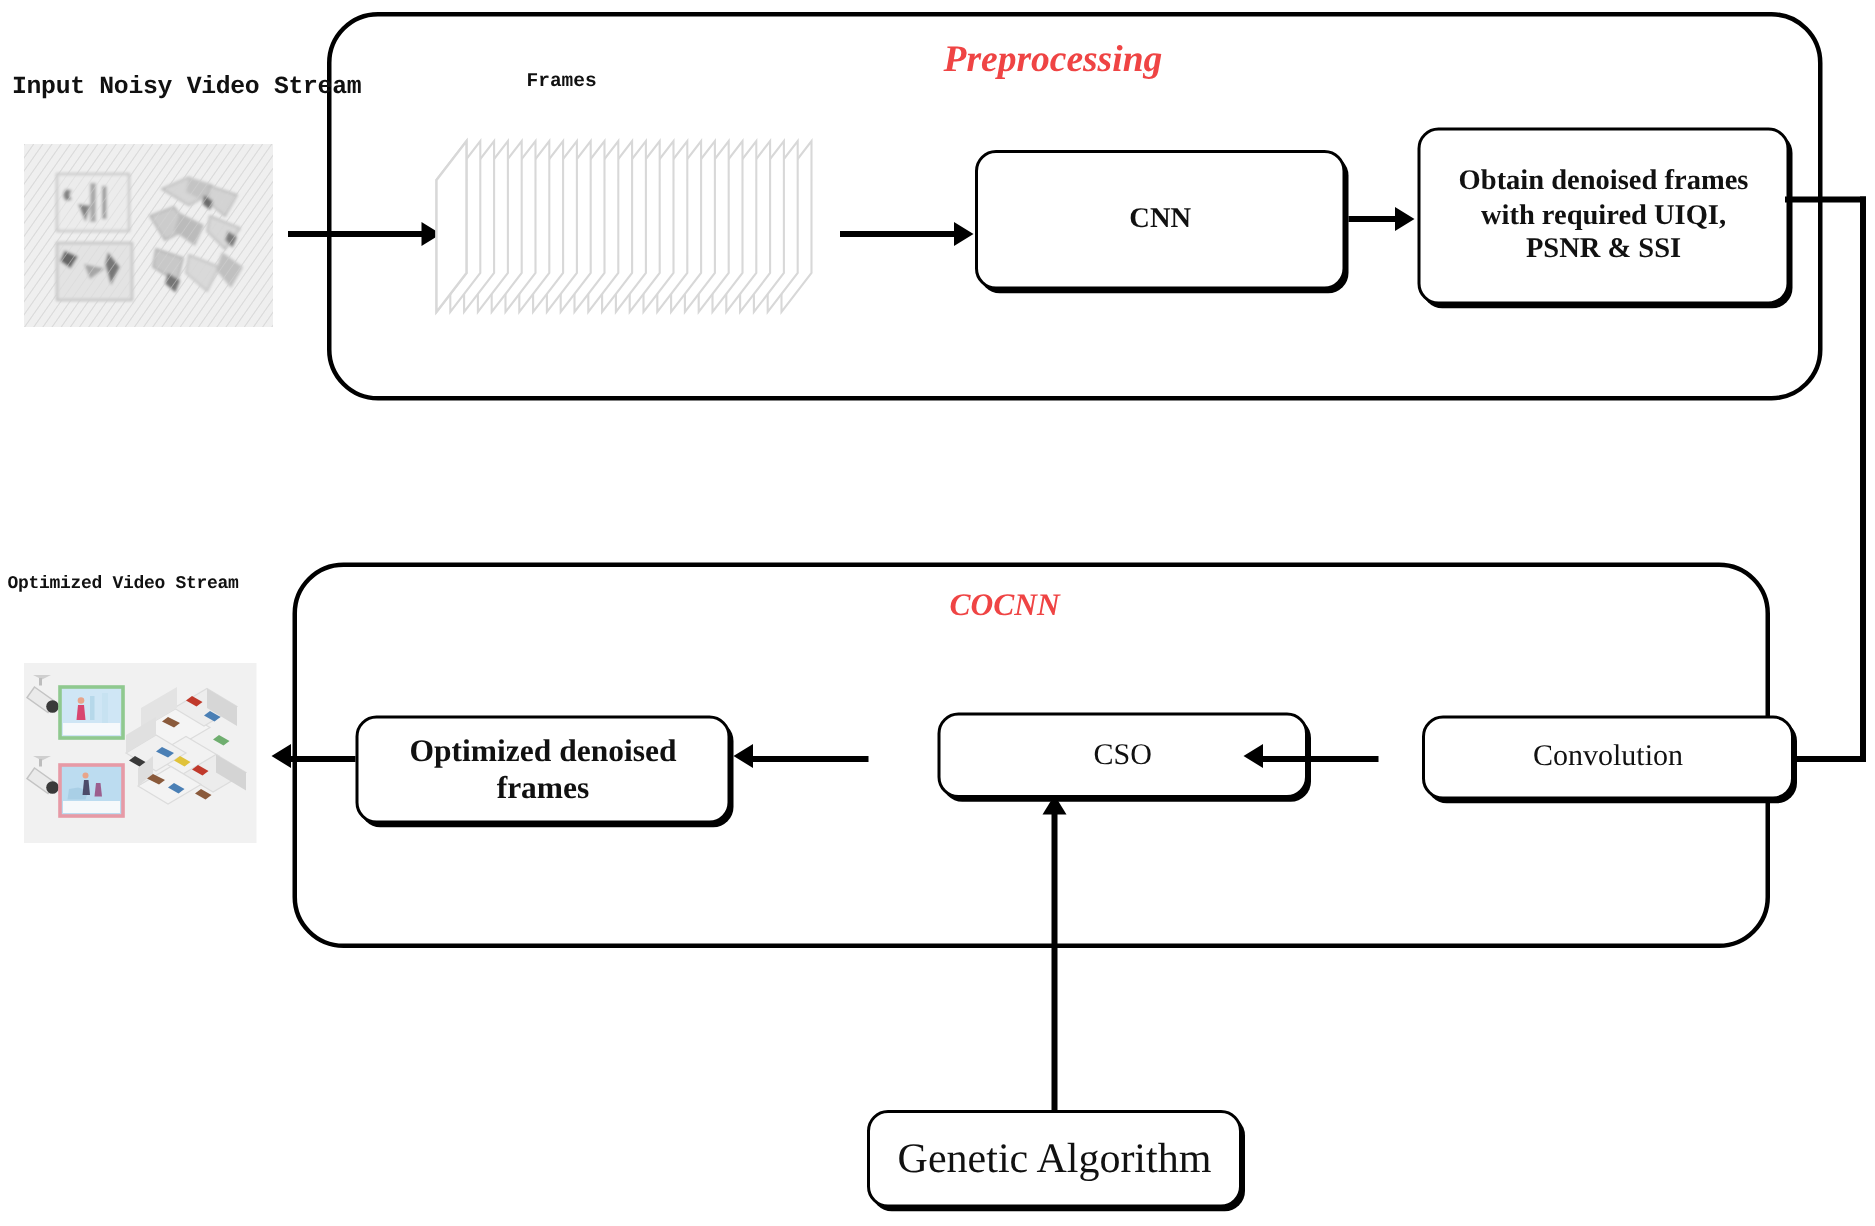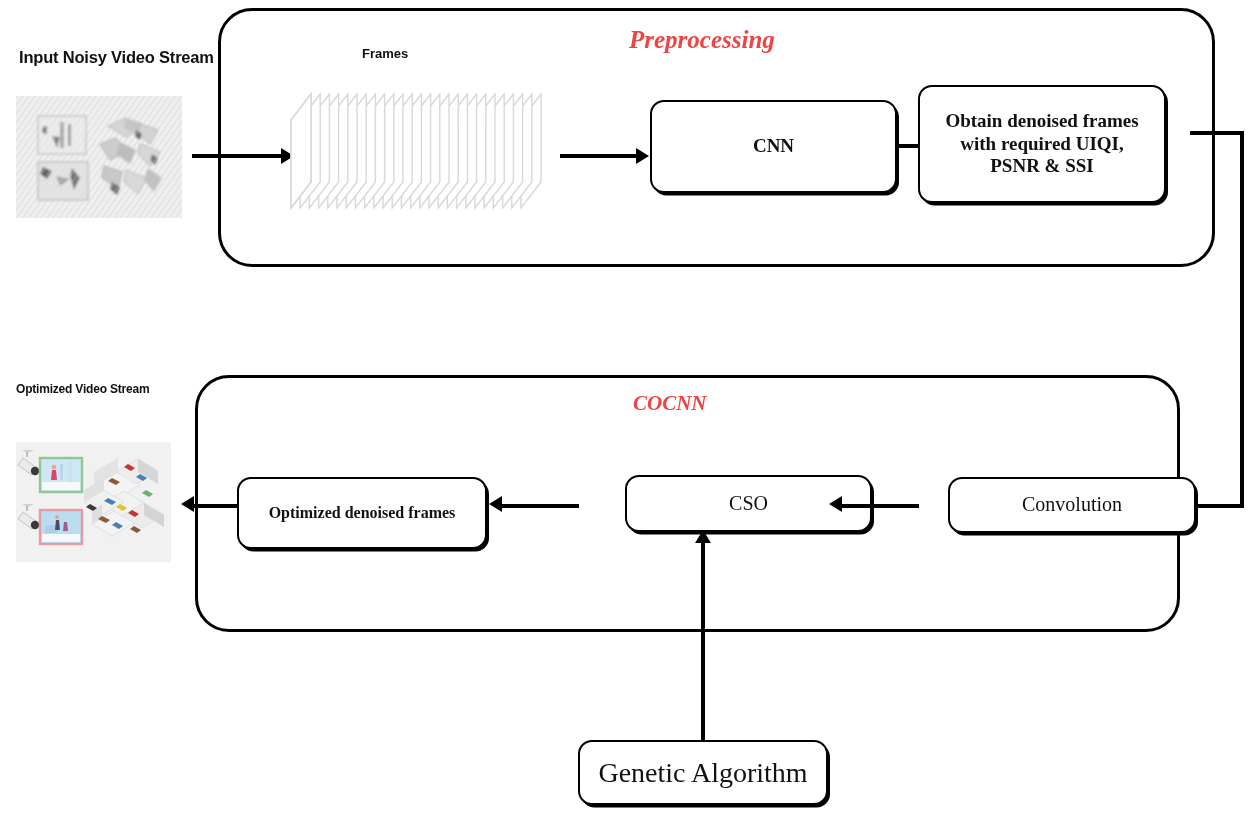--- a/index.html
+++ b/index.html
@@ -1,22 +1,22 @@
 <!DOCTYPE html>
 <html><head>
 <meta charset="utf-8">
 <style>
   html,body{margin:0;padding:0;background:#fff;}
   body{width:1250px;height:817px;position:relative;overflow:hidden;
        font-family:"Liberation Serif",serif;color:#111;}
   #stage{position:absolute;left:0;top:0;width:1250px;height:817px;}
 
   
-  .lbl{position:absolute;font-weight:bold;font-family:Liberation Sans, sans-serif;
-       color:#111;white-space:nowrap;margin-left:11px;}
+  .lbl{position:absolute;font-weight:bold;font-family:Liberation Mono, monospace;
+       color:#111;white-space:nowrap;}
   .container-box{position:absolute;border:3.5px solid #000;border-radius:34px;
        background:transparent;box-sizing:border-box;}
   .node{position:absolute;border:2.6px solid #000;border-radius:14px;background:#fff;
        box-sizing:border-box;display:flex;align-items:center;justify-content:center;
        text-align:center;font-weight:bold;line-height:1.18;
        box-shadow:2.5px 3px 0 -0.5px #000;}
   .node span{display:block;padding:0 8px;}
   .ttl{position:absolute;font-style:italic;font-weight:bold;
        font-family:"Liberation Serif",serif;color:#ef4444;white-space:nowrap;}
 
@@ -137,21 +137,21 @@
 
   <div class="node" style="left:650px;top:100px;width:247px;height:93px;font-size:19px;">
     <span>
       <span>CNN</span>
     </span>
   </div>
 
   <div class="hline" style="left:899px;top:144px;width:33px;"></div>
   <div class="arrow-r" style="left:930px;top:138px;"></div>
 
-  <div class="node" style="left:918px;top:85px;width:248px;height:118px;font-size:19px;">
+  <div class="node" style="left:945px;top:85px;width:248px;height:118px;font-size:19px;">
     <span>
       <span>Obtain denoised frames</span>
       <span>with required UIQI,</span>
       <span>PSNR &amp; SSI</span>
     </span>
   </div>
 
   <div class="hline" style="left:1190px;top:131px;width:54px;"></div>
   <div class="vline" style="left:1240px;top:131px;height:375px;"></div>
   <div class="hline" style="left:1178px;top:504px;width:66px;"></div>
@@ -221,21 +221,21 @@
         <path d="M130 48 l7 4 -4 3 -7 -4 z" fill="#6fae6f"></path>
         <path d="M100 80 l7 4 -4 3 -7 -4 z" fill="#4a7fb5"></path>
         <path d="M118 84 l7 4 -4 3 -7 -4 z" fill="#8a5a3b"></path>
       </g>
     </svg>
   </div>
 
   <div class="hline" style="left:193px;top:504px;width:44px;"></div>
   <div class="arrow-l" style="left:181px;top:496px;"></div>
 
-  <div class="node" style="left:237px;top:477px;width:250px;height:72px;font-size:16px;">
+  <div class="node" style="left:237px;top:477px;width:250px;height:72px;font-size:21px;">
     <span>Optimized denoised frames</span>
   </div>
 
   <div class="hline" style="left:501px;top:504px;width:78px;"></div>
   <div class="arrow-l" style="left:489px;top:496px;"></div>
 
   <div class="node" style="left:580px;top:475px;width:247px;height:57px;font-size:20px;font-weight:normal;margin-left:45px;">
     <span>CSO</span>
   </div>
 

